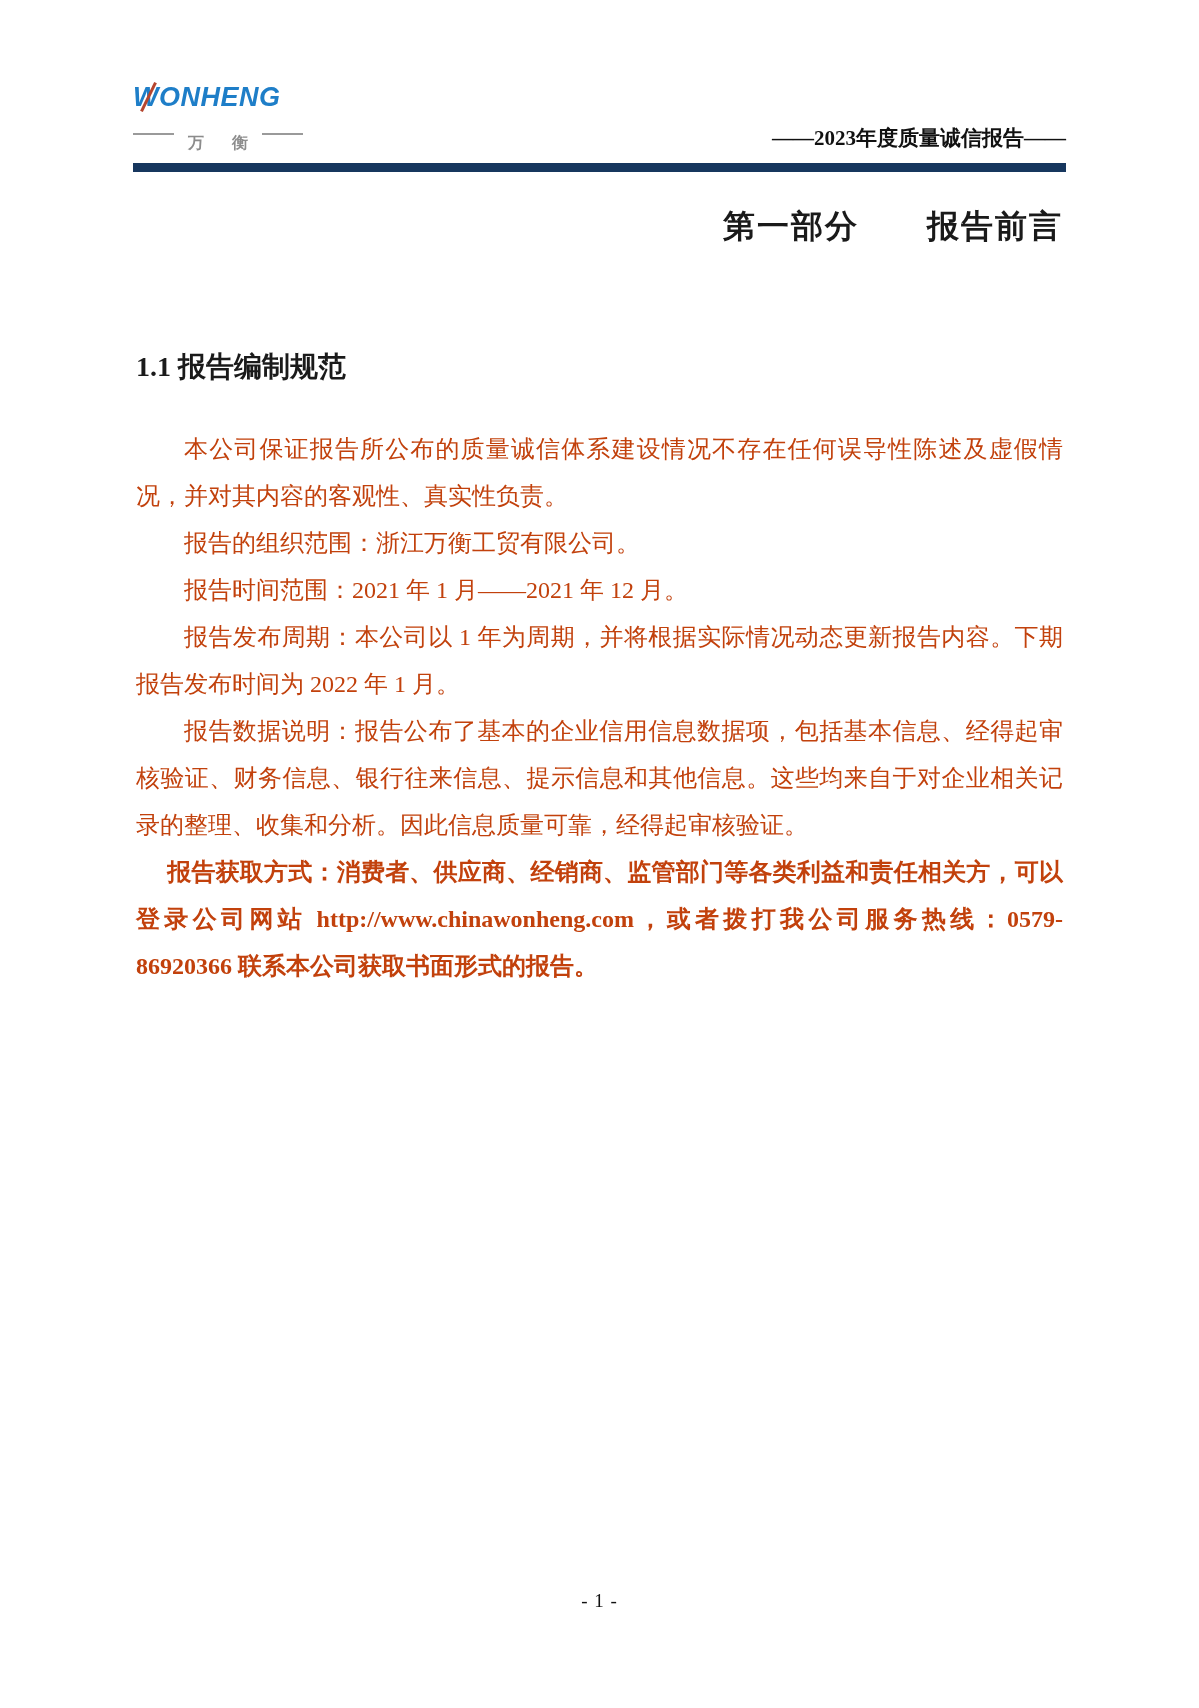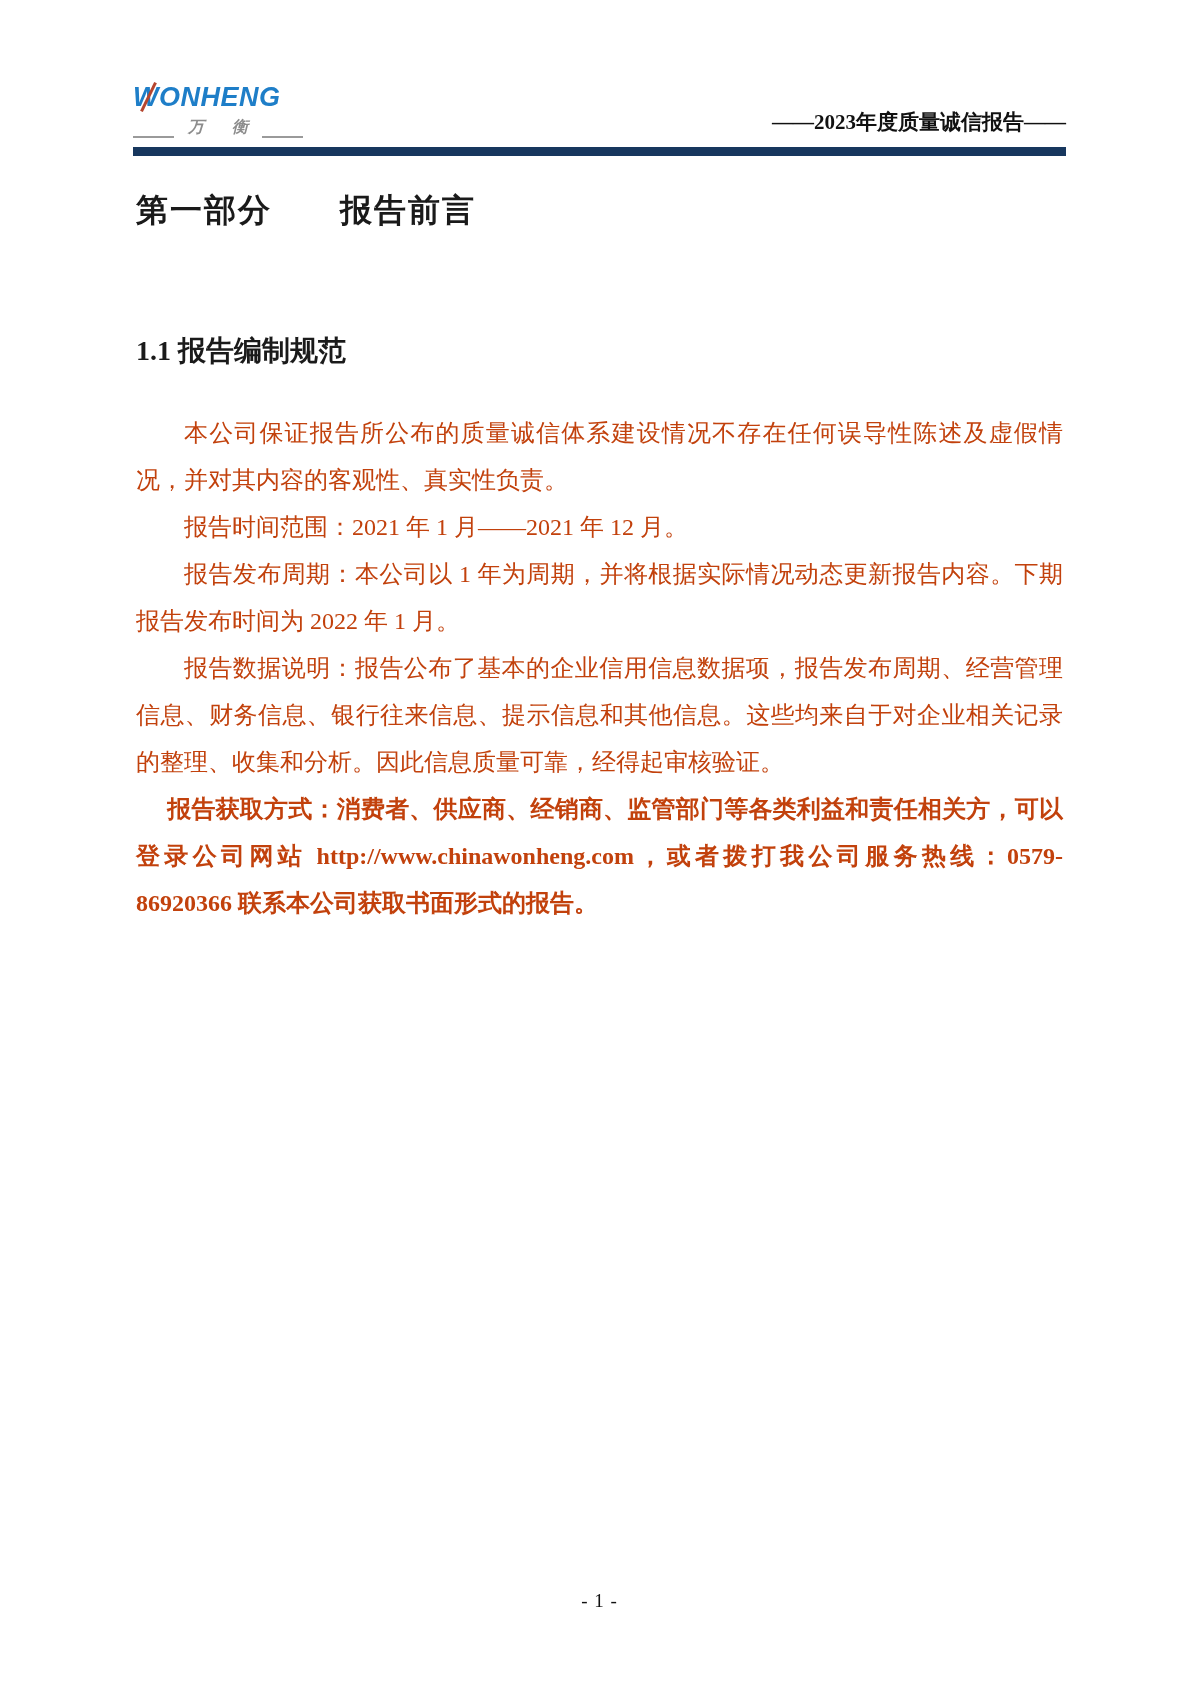--- a/index.html
+++ b/index.html
@@ -36,24 +36,23 @@
     position: absolute;
     left: 14px;
     top: -3px;
     width: 3px;
     height: 32px;
     background: #b5452e;
     transform: rotate(26deg);
   }
   .logo-sub {
     display: flex;
-    align-items: flex-end;
-    margin-top: 6px;
+    align-items: flex-start;
+    margin-top: 22px;
     width: 100%;
-    font-style: italic;
   }
   .logo-line {
     flex: 1;
     height: 0;
     border-top: 2px solid #9a9a9a;
   }
   .logo-sub-text {
     font-size: 16px;
     font-weight: 700;
     color: #8c8c8c;
@@ -72,21 +71,21 @@
   }
   .header-bar {
     margin-top: 9px;
     height: 9px;
     background: #17375e;
   }
   
   .content { padding: 0 136px; }
   .doc-title {
     margin-top: 34px;
-    text-align: left;
+    text-align: right;
     font-size: 32px;
     font-weight: 700;
     line-height: 40px;
     letter-spacing: 2px;
   }
   .section-heading {
     margin-top: 104px;
     font-size: 28px;
     font-weight: 700;
     line-height: 34px;
@@ -133,23 +132,24 @@
     <div class="header-bar"></div>
   </header>
 
   <main class="content">
     <h1 class="doc-title">第一部分　　报告前言</h1>
 
     <h2 class="section-heading">1.1 报告编制规范</h2>
 
     <div class="body-text">
       <p>本公司保证报告所公布的质量诚信体系建设情况不存在任何误导性陈述及虚假情况，并对其内容的客观性、真实性负责。</p>
+      <p>报告的组织范围：浙江万衡工贸有限公司。</p>
       <p>报告时间范围：2021 年 1 月——2021 年 12 月。</p>
       <p>报告发布周期：本公司以 1 年为周期，并将根据实际情况动态更新报告内容。下期报告发布时间为 2022 年 1 月。</p>
-      <p>报告数据说明：报告公布了基本的企业信用信息数据项，报告发布周期、经营管理信息、财务信息、银行往来信息、提示信息和其他信息。这些均来自于对企业相关记录的整理、收集和分析。因此信息质量可靠，经得起审核验证。</p>
+      <p>报告数据说明：报告公布了基本的企业信用信息数据项，包括基本信息、经得起审核验证、财务信息、银行往来信息、提示信息和其他信息。这些均来自于对企业相关记录的整理、收集和分析。因此信息质量可靠，经得起审核验证。</p>
       <p class="p-last">报告获取方式：消费者、供应商、经销商、监管部门等各类利益和责任相关方，可以登录公司网站 http://www.chinawonheng.com，或者拨打我公司服务热线：0579-86920366 联系本公司获取书面形式的报告。</p>
     </div>
   </main>
 
   <footer class="footer">
     <span>- 1 -</span>
   </footer>
 
 </div>
 

